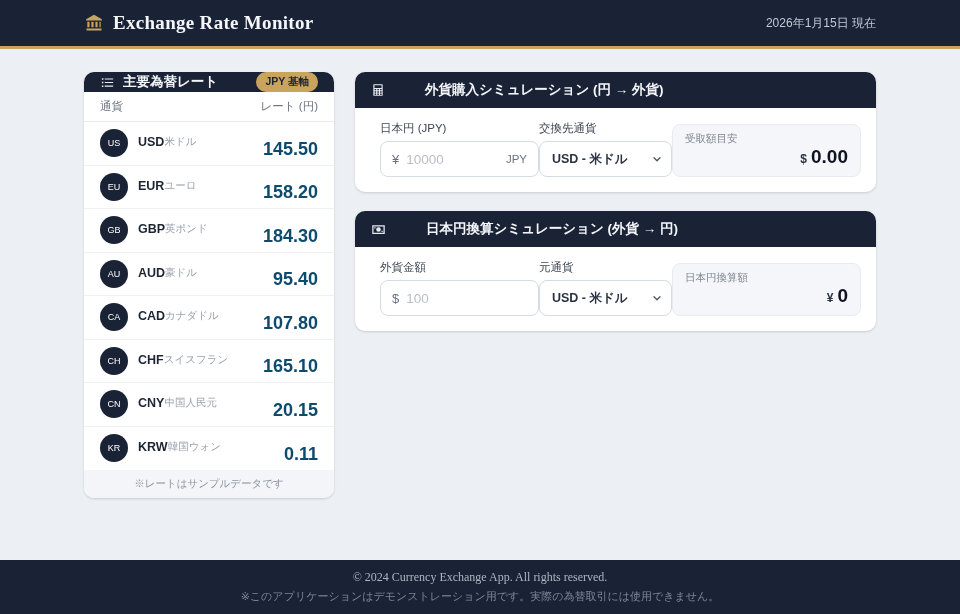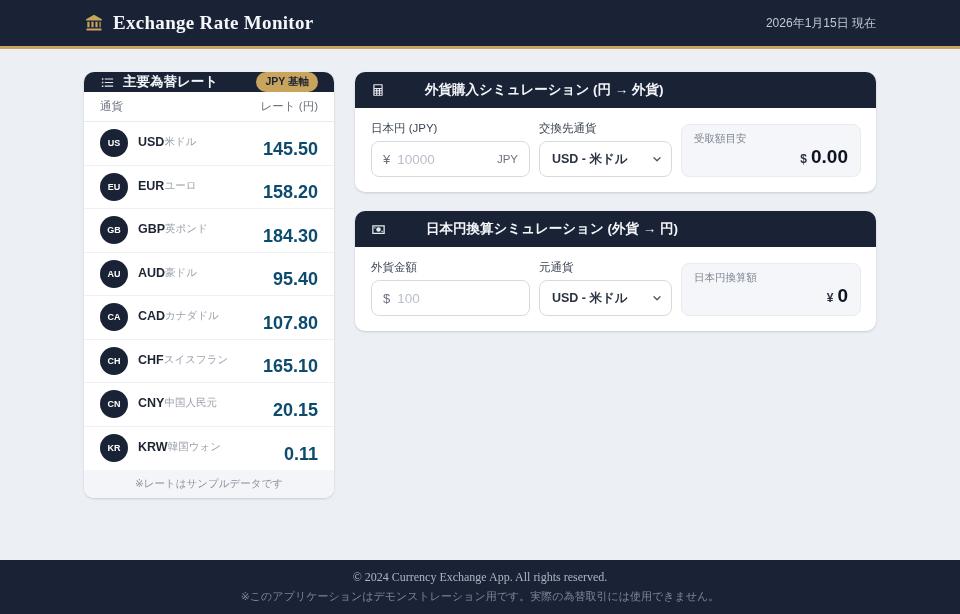--- a/index.html
+++ b/index.html
@@ -92,46 +92,46 @@
     padding: 0 16px;
     border-bottom: 1px solid #eef0f3;
     gap: 10px;
   }
   .avatar {
     width: 28px; height: 28px;
     border-radius: 50%;
     background: #1a2336;
     color: #ffffff;
     font-size: 9px;
-    font-weight: bold;
+    font-weight: normal;
     display: flex;
     align-items: center;
     justify-content: center;
     flex: 0 0 auto;
   }
   .cur-names { display: flex; flex-direction: row; line-height: 1.25; }
   .cur-code { font-size: 12.5px; font-weight: bold; color: #1c2433; }
   .cur-name { font-size: 10.5px; color: #9aa1ac; }
   .cur-rate { margin-left: auto; font-size: 18px; font-weight: bold; color: #0c4a6e; margin-top: 12px; }
   .rates-foot {
     background: #f4f5f8;
     text-align: center;
     font-size: 10.5px;
     color: #8b93a0;
     padding: 7px 0;
+    font-family: Liberation Mono, monospace;
   }
 
   
   .right-col { flex: 1 1 auto; display: flex; flex-direction: column; gap: 19px; }
   .sim-card .panel-head { height: 36px; gap: 40px; }
   .sim-body {
     display: flex;
     align-items: flex-end;
-    gap: 9px;
-    padding: 13px 15px 15px 16px;
+    padding: 13px 15px 15px 25px;
   }
   .field-group { display: flex; flex-direction: column; gap: 5px; }
   .field-label { font-size: 11.5px; color: #3d4654; }
   .input-wrap {
     display: flex;
     align-items: center;
     border: 1px solid #d6dbe2;
     border-radius: 8px;
     background: #ffffff;
     height: 36px;

